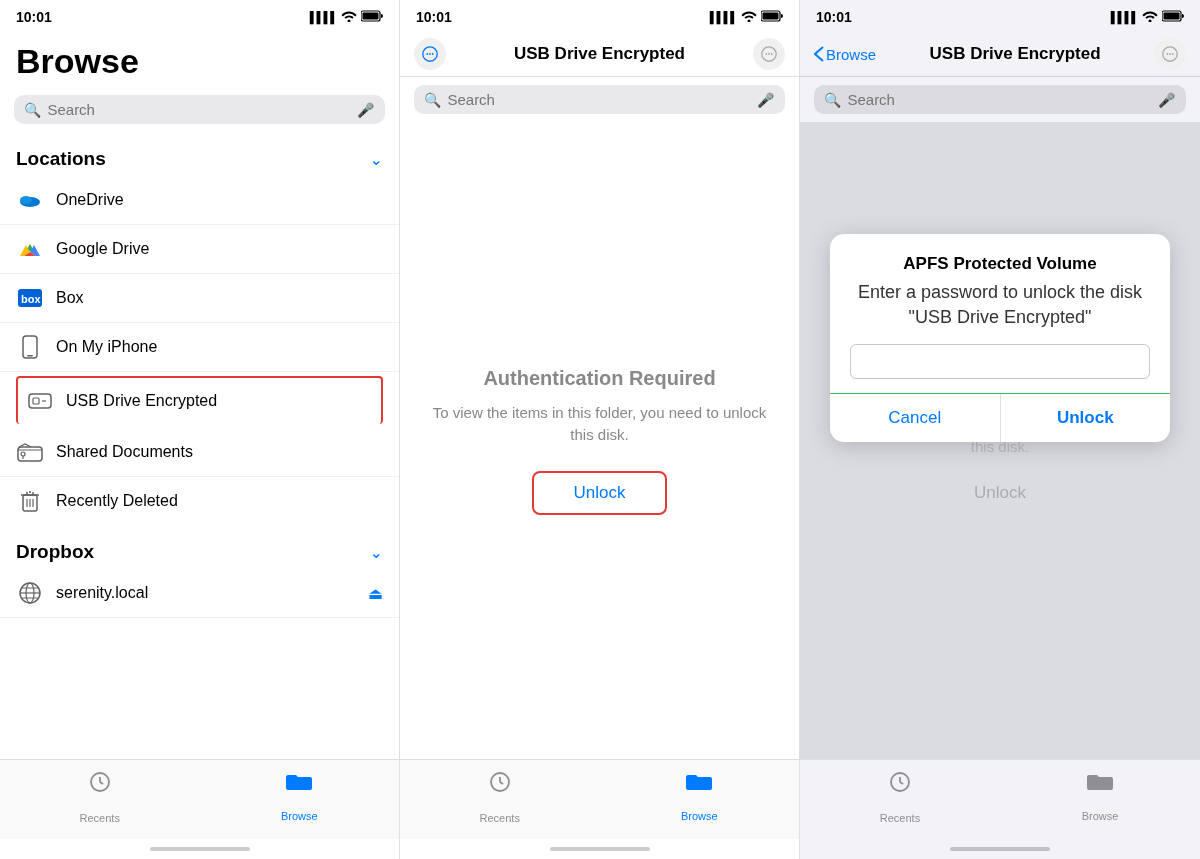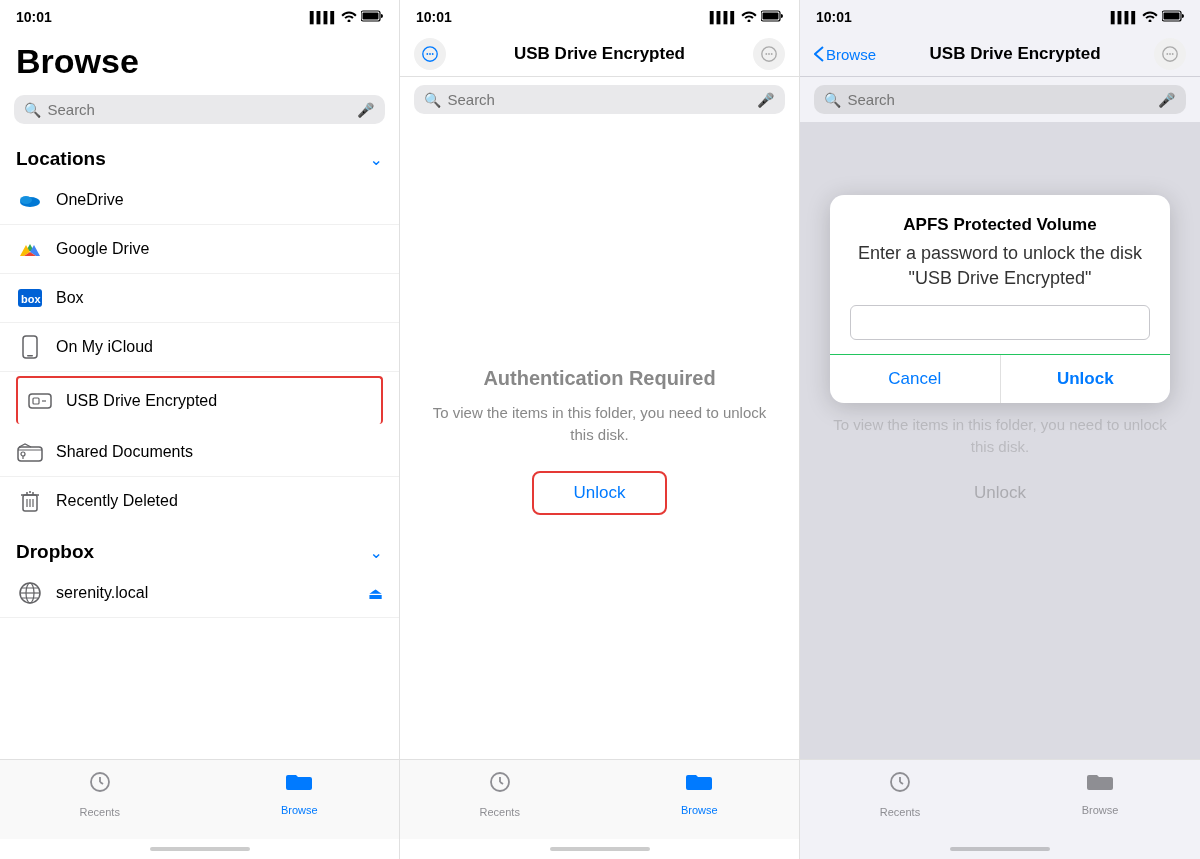--- a/index.html
+++ b/index.html
@@ -140,21 +140,21 @@
 
     
     .overlay-bg {
       position: absolute;
       top: 0; left: 0; right: 0; bottom: 0;
       background: rgba(200,200,210,0.55);
       z-index: 10;
       display: flex;
       align-items: flex-start;
       justify-content: center;
-      padding-top: 73px;
+      padding-top: 112px;
     }
     .dialog-box {
       background: #fff;
       border-radius: 14px;
       width: 340px;
       padding: 20px 20px 0;
       box-shadow: 0 4px 24px rgba(0,0,0,0.18);
     }
     .dialog-title { font-size: 17px; font-weight: 700; text-align: center; color: #000; margin-bottom: 6px; }
     .dialog-desc { font-size: 18px; color: #333; text-align: center; line-height: 1.4; margin-bottom: 14px; }
@@ -208,21 +208,21 @@
       height: 80px;
       align-items: flex-start;
       padding-top: 8px;
     }
     .panel-3 .tab-bar { background: #f2f2f7; }
     .tab-item {
       flex: 1;
       display: flex;
       flex-direction: column;
       align-items: center;
-      gap: 6px;
+      gap: 12px;
       cursor: pointer;
       padding-top: 2px;
     }
     .tab-label { font-size: 11px; color: #8e8e93; }
     .tab-label.active { color: #007aff; }
     .tab-icon { font-size: 22px; color: #8e8e93; }
     .tab-icon.active { color: #007aff; }
 
     
     .home-indicator {
@@ -317,21 +317,21 @@
 
 
 
     <div class="list-item">
       <div class="list-item-icon">
         <svg width="16" height="24" viewBox="0 0 16 24">
             <rect x="1" y="1" width="14" height="22" rx="3" fill="none" stroke="#636366" stroke-width="1.5"></rect>
             <rect x="5" y="20" width="6" height="1.5" rx="0.75" fill="#636366"></rect>
           </svg>
       </div>
-      <span class="list-item-label">On My iCloud</span>
+      <span class="list-item-label">On My iPhone</span>
     </div>
 
     <div style="padding: 4px 8px;">
       <div class="list-item usb-item-selected">
         <div class="list-item-icon">
           <svg width="24" height="20" viewBox="0 0 24 20">
               <rect x="1" y="3" width="22" height="14" rx="3" fill="none" stroke="#636366" stroke-width="1.5"></rect>
               <rect x="5" y="7" width="6" height="6" rx="1" fill="none" stroke="#636366" stroke-width="1.2"></rect>
               <line x1="14" y1="10" x2="18" y2="10" stroke="#636366" stroke-width="1.2"></line>
             </svg>

